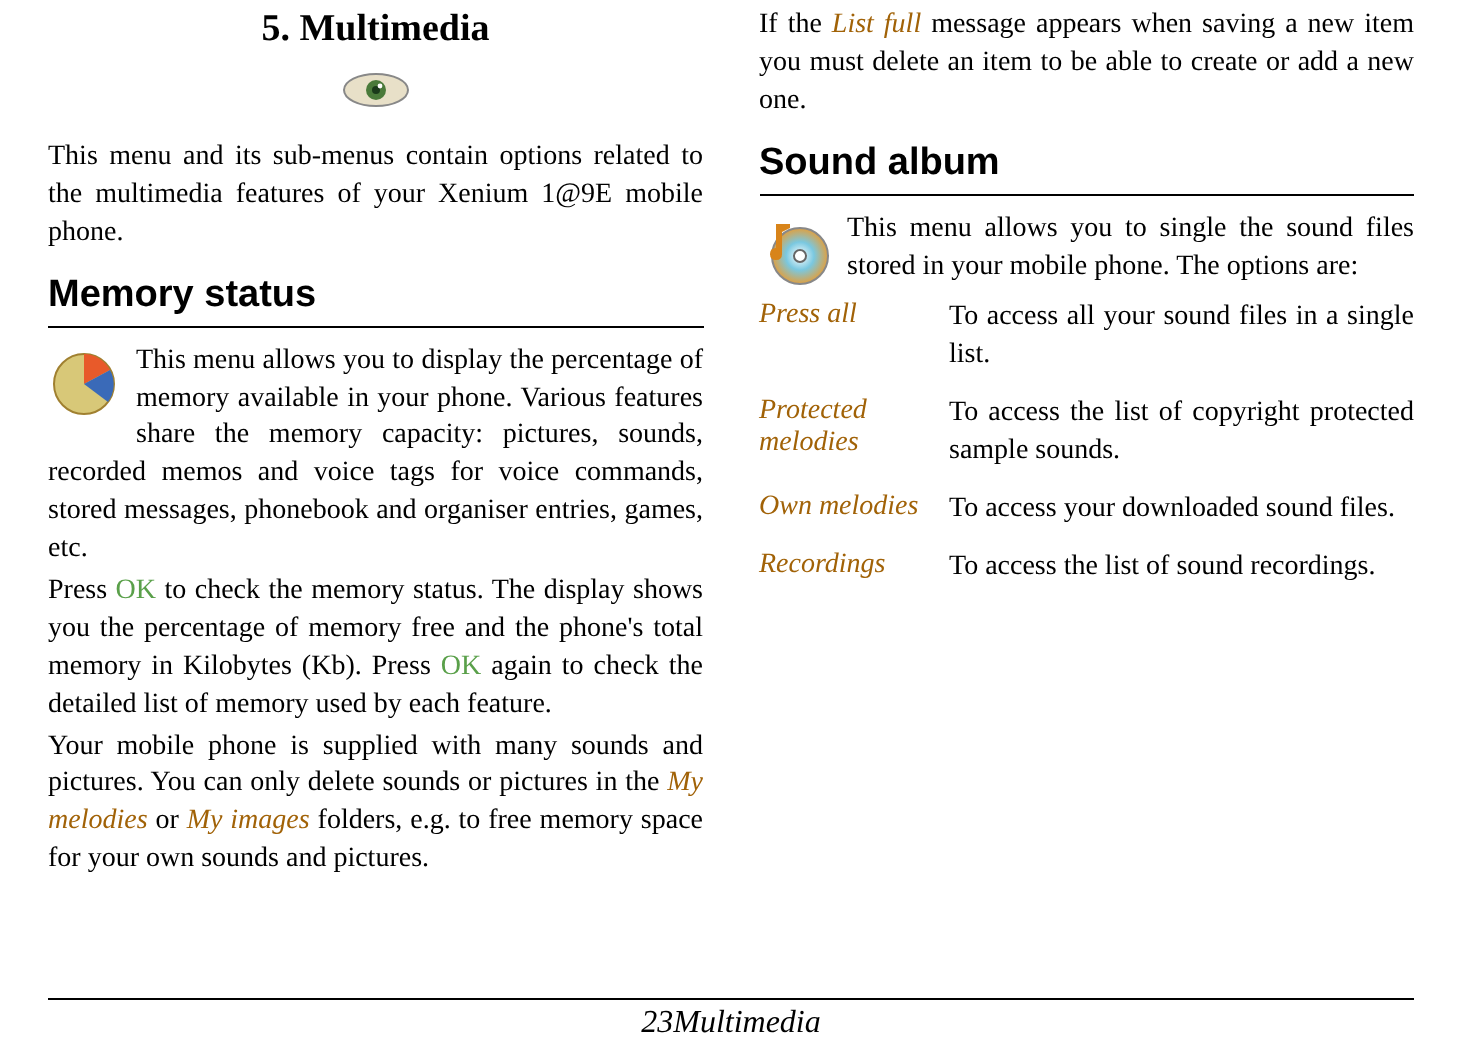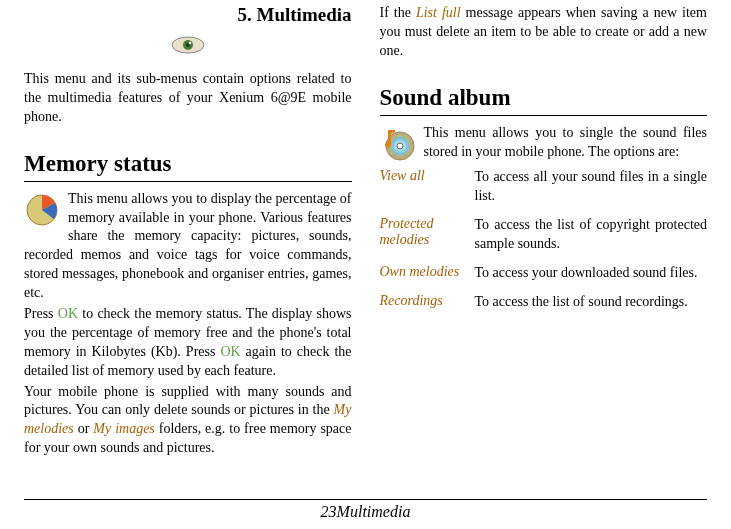--- a/index.html
+++ b/index.html
@@ -1,21 +1,21 @@
 <!DOCTYPE html>
 <html><head>
 <meta charset="utf-8">
 <style>
 *{box-sizing:border-box;margin:0;padding:0}
 body{width:731px;height:529px;background:#fff;font-family:Georgia,'Times New Roman',serif;font-size:14px;color:#000;padding:0 24px;position:relative}
 .cols{display:flex;gap:28px;height:463px;padding-top:4px}
 .col{flex:1;min-width:0}
-.chap{font-family:'Comic Sans MS','Segoe Script',cursive;font-size:19px;font-weight:bold;text-align:right;margin-bottom:6px}
+.chap{font-family:'Comic Sans MS','Segoe Script',cursive;font-size:19px;font-weight:bold;text-align:center;margin-bottom:6px}
 .eye{display:flex;justify-content:center;margin-bottom:12px;padding:2px 0}
-.h2{font-family:Liberation Serif, serif;font-size:23px;font-weight:bold;margin:24px 0 4px}
+.h2{font-family:Liberation Sans, sans-serif;font-size:19px;font-weight:bold;margin:10px 0 4px}
 .rule{border:0;border-top:1px solid #000;margin:2px 0 8px}
 .p{text-align:justify;line-height:1.35;margin-bottom:2px}
 .ico-wrap{overflow:auto}
 .ico{float:left;width:36px;height:36px;margin:2px 8px 0 0}
 .tbl{display:table;width:100%;border-spacing:0}
 .row{display:table-row}
 .k,.v{display:table-cell;vertical-align:top;padding:5px 0}
 .k{width:95px;padding-right:8px}
 .blue{color:#a16207;font-style:italic}
 .ok{color:#5aa04a;}
@@ -30,21 +30,21 @@
   <div class="col">
     <div class="chap">5. Multimedia</div>
     <div class="eye">
       <svg width="36" height="22" viewBox="0 0 36 22">
         <ellipse cx="18" cy="11" rx="16" ry="8" fill="#e8e0c8" stroke="#888" stroke-width="1"></ellipse>
         <circle cx="18" cy="11" r="5" fill="#4a7a3a"></circle>
         <circle cx="18" cy="11" r="2" fill="#1a3a1a"></circle>
         <circle cx="20" cy="9" r="1.2" fill="#fff"></circle>
       </svg>
     </div>
-    <p class="p">This menu and its sub-menus contain options related to the multimedia features of your Xenium 6@9E mobile phone.</p>
+    <p class="p">This menu and its sub-menus contain options related to the multimedia features of your Xenium 1@9E mobile phone.</p>
 
     <div class="h2">Memory status</div>
     <hr class="rule">
 
     <div class="ico-wrap">
       <svg class="ico" viewBox="0 0 36 36">
         <circle cx="18" cy="18" r="15" fill="#d8c878" stroke="#a08030" stroke-width="1"></circle>
         <path d="M18 18 L18 3 A15 15 0 0 1 31 11 Z" fill="#e85a2a"></path>
         <path d="M18 18 L31 11 A15 15 0 0 1 30 27 Z" fill="#3a6ab8"></path>
       </svg>
@@ -77,21 +77,21 @@
             </radialGradient>
           </defs>
         <circle cx="20" cy="20" r="3" fill="#fff" stroke="#666"></circle>
         <path d="M8 4 L8 16 Q5 16 5 19 Q5 22 8 22 Q11 22 11 19 L11 8 L15 6 L15 4 Z" fill="#d8841a"></path>
       </svg>
       <p class="p">This menu allows you to single the sound files stored in your mobile phone. The options are:</p>
     </div>
 
     <div class="tbl">
       <div class="row">
-        <div class="k blue">View all</div>
+        <div class="k blue">Press all</div>
         <div class="v p">To access all your sound files in a single list.</div>
       </div>
       <div class="row">
         <div class="k blue">Protected melodies</div>
         <div class="v p">To access the list of copyright protected sample sounds.</div>
       </div>
       <div class="row">
         <div class="k blue">Own melodies</div>
         <div class="v p">To access your downloaded sound files.</div>
       </div>

